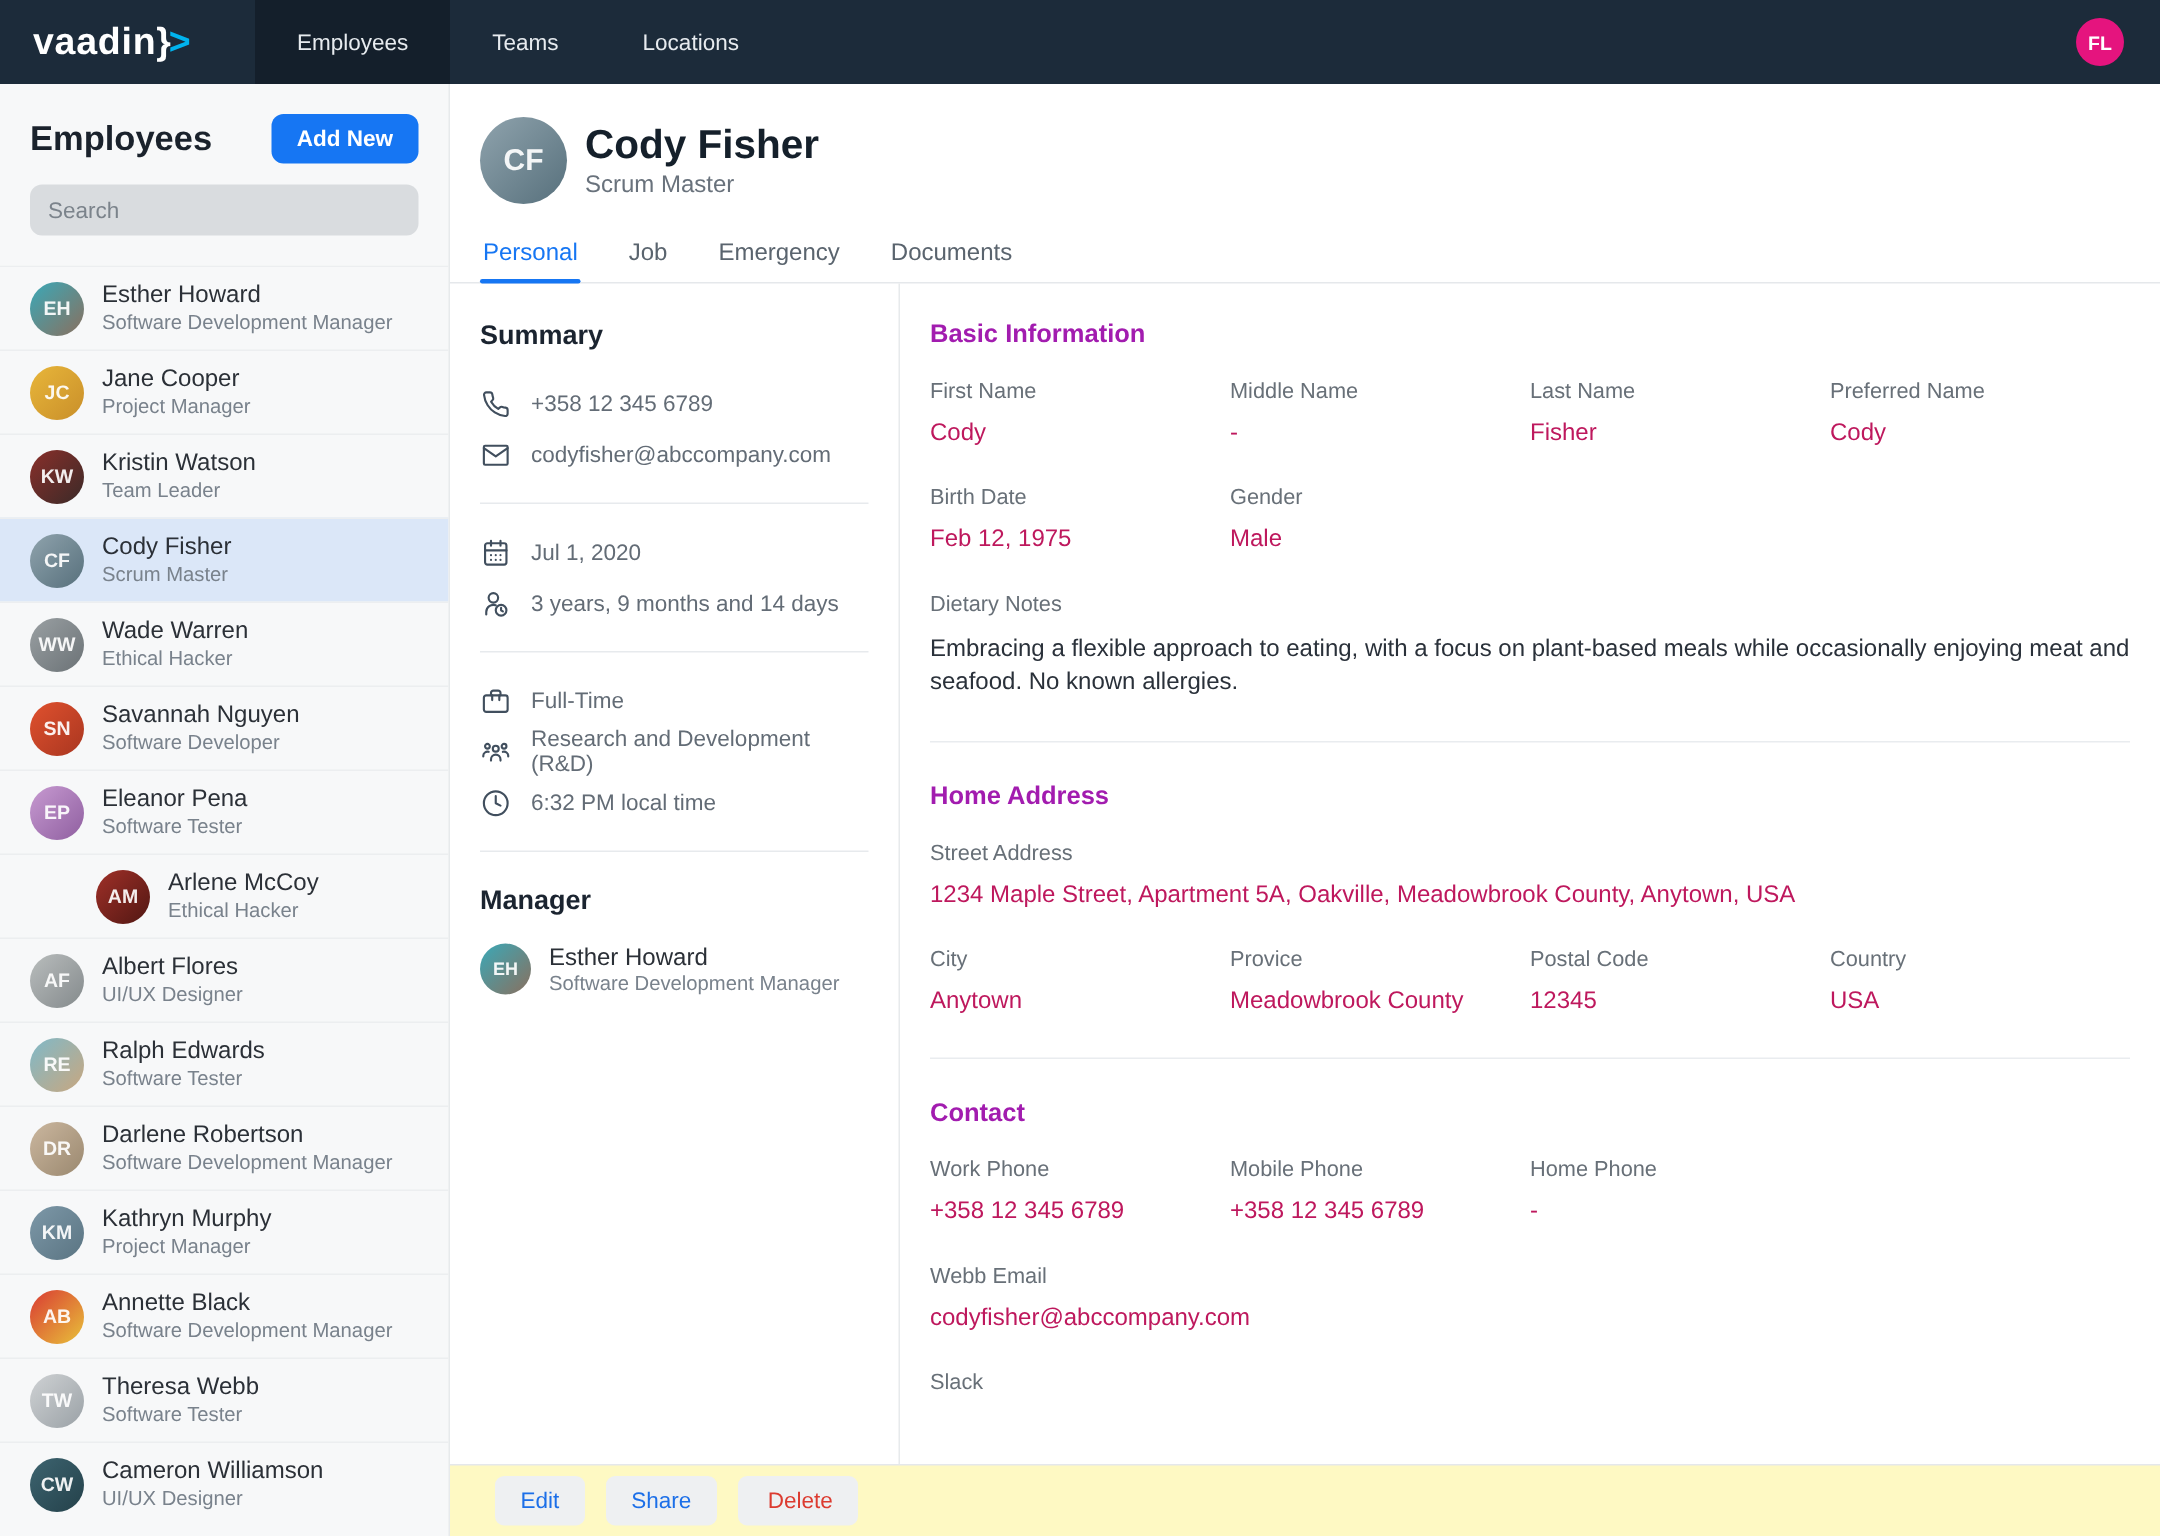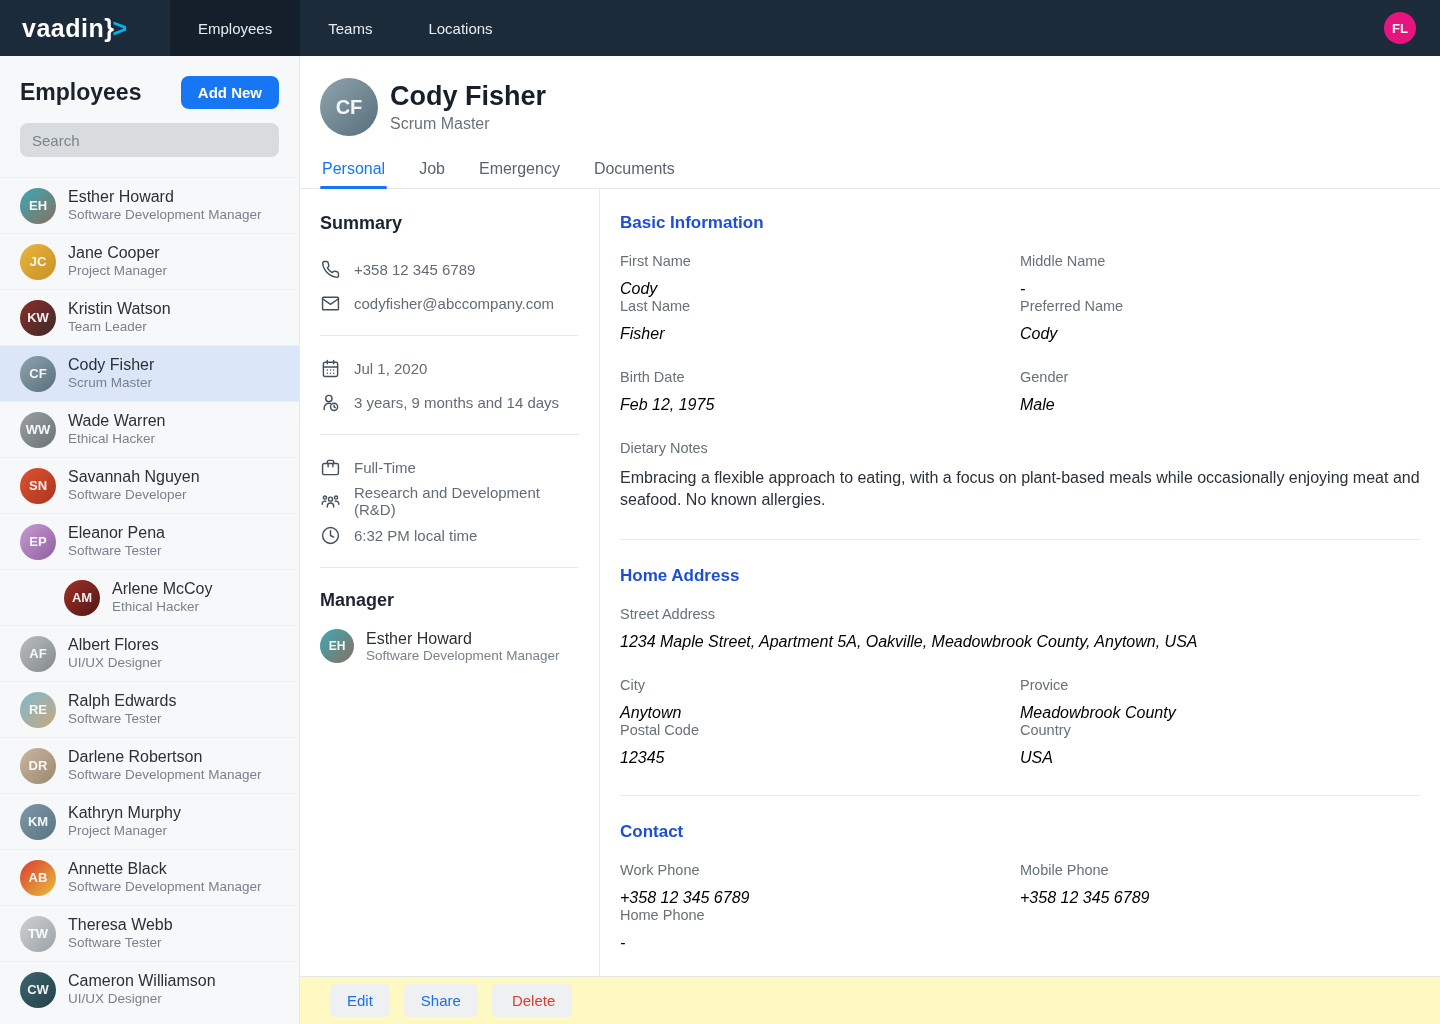--- a/index.html
+++ b/index.html
@@ -58,24 +58,24 @@
   .sum-row { display:flex; align-items:center; gap:14px; height:34px; color:#636c76; font-size:15px; }
   .sum-icon { width:20px; height:20px; color:#414f5e; flex:0 0 auto; display:flex; align-items:center; justify-content:center; }
   .sum-icon svg { width:19px; height:19px; }
   .sum-divider { border:none; border-top:1px solid #e7eaed; margin:15px 0; }
   .manager-card { display:flex; gap:12px; align-items:center; margin-top:4px; }
   .avatar.md { width:34px; height:34px; font-size:12px; }
   .mgr-name { font-size:16px; color:#2b3037; }
   .mgr-role { font-size:13.5px; color:#79828c; }
 
   .detail-col { flex:1; padding:24px 20px 0 20px; overflow:hidden; }
-  .section-heading { font-size:17px; font-weight:bold; color:#1d4ed8; margin-bottom:20px; }
-  .field-grid { display:grid; grid-template-columns:repeat(2, 1fr); margin-bottom:26px; }
+  .section-heading { font-size:17px; font-weight:bold; color:#a21caf; margin-bottom:20px; }
+  .field-grid { display:grid; grid-template-columns:repeat(4, 1fr); margin-bottom:26px; }
   .field-label { font-size:14.5px; color:#687078; margin-bottom:11px; }
-  .field-value { font-size:16px; color:#000000;font-style:italic; }
+  .field-value { font-size:16px; color:#be185d; }
   .section-divider { border:none; border-top:1px solid #e9ecef; margin:28px 0 26px; }
   .notes-text { font-size:16px; color:#2a313a; line-height:22px; max-width:800px; margin-bottom:4px; }
   .single-field { margin-bottom:26px; }
 
   .footer-bar { position:absolute; left:0; right:0; bottom:0; height:48px; background:#fef9c3; border-top:1px solid #e5e8eb;
     display:flex; align-items:center; gap:14px; padding-left:30px; z-index:5; }
   .footer-btn { background:#eef0f2; border:none; border-radius:6px; padding:8px 17px; font-size:15px; font-weight:500;
     font-family:inherit; cursor:pointer; color:#1c6fe8; }
   .footer-btn.danger { color:#dc3b30;padding-left:20px; }
 </style>

